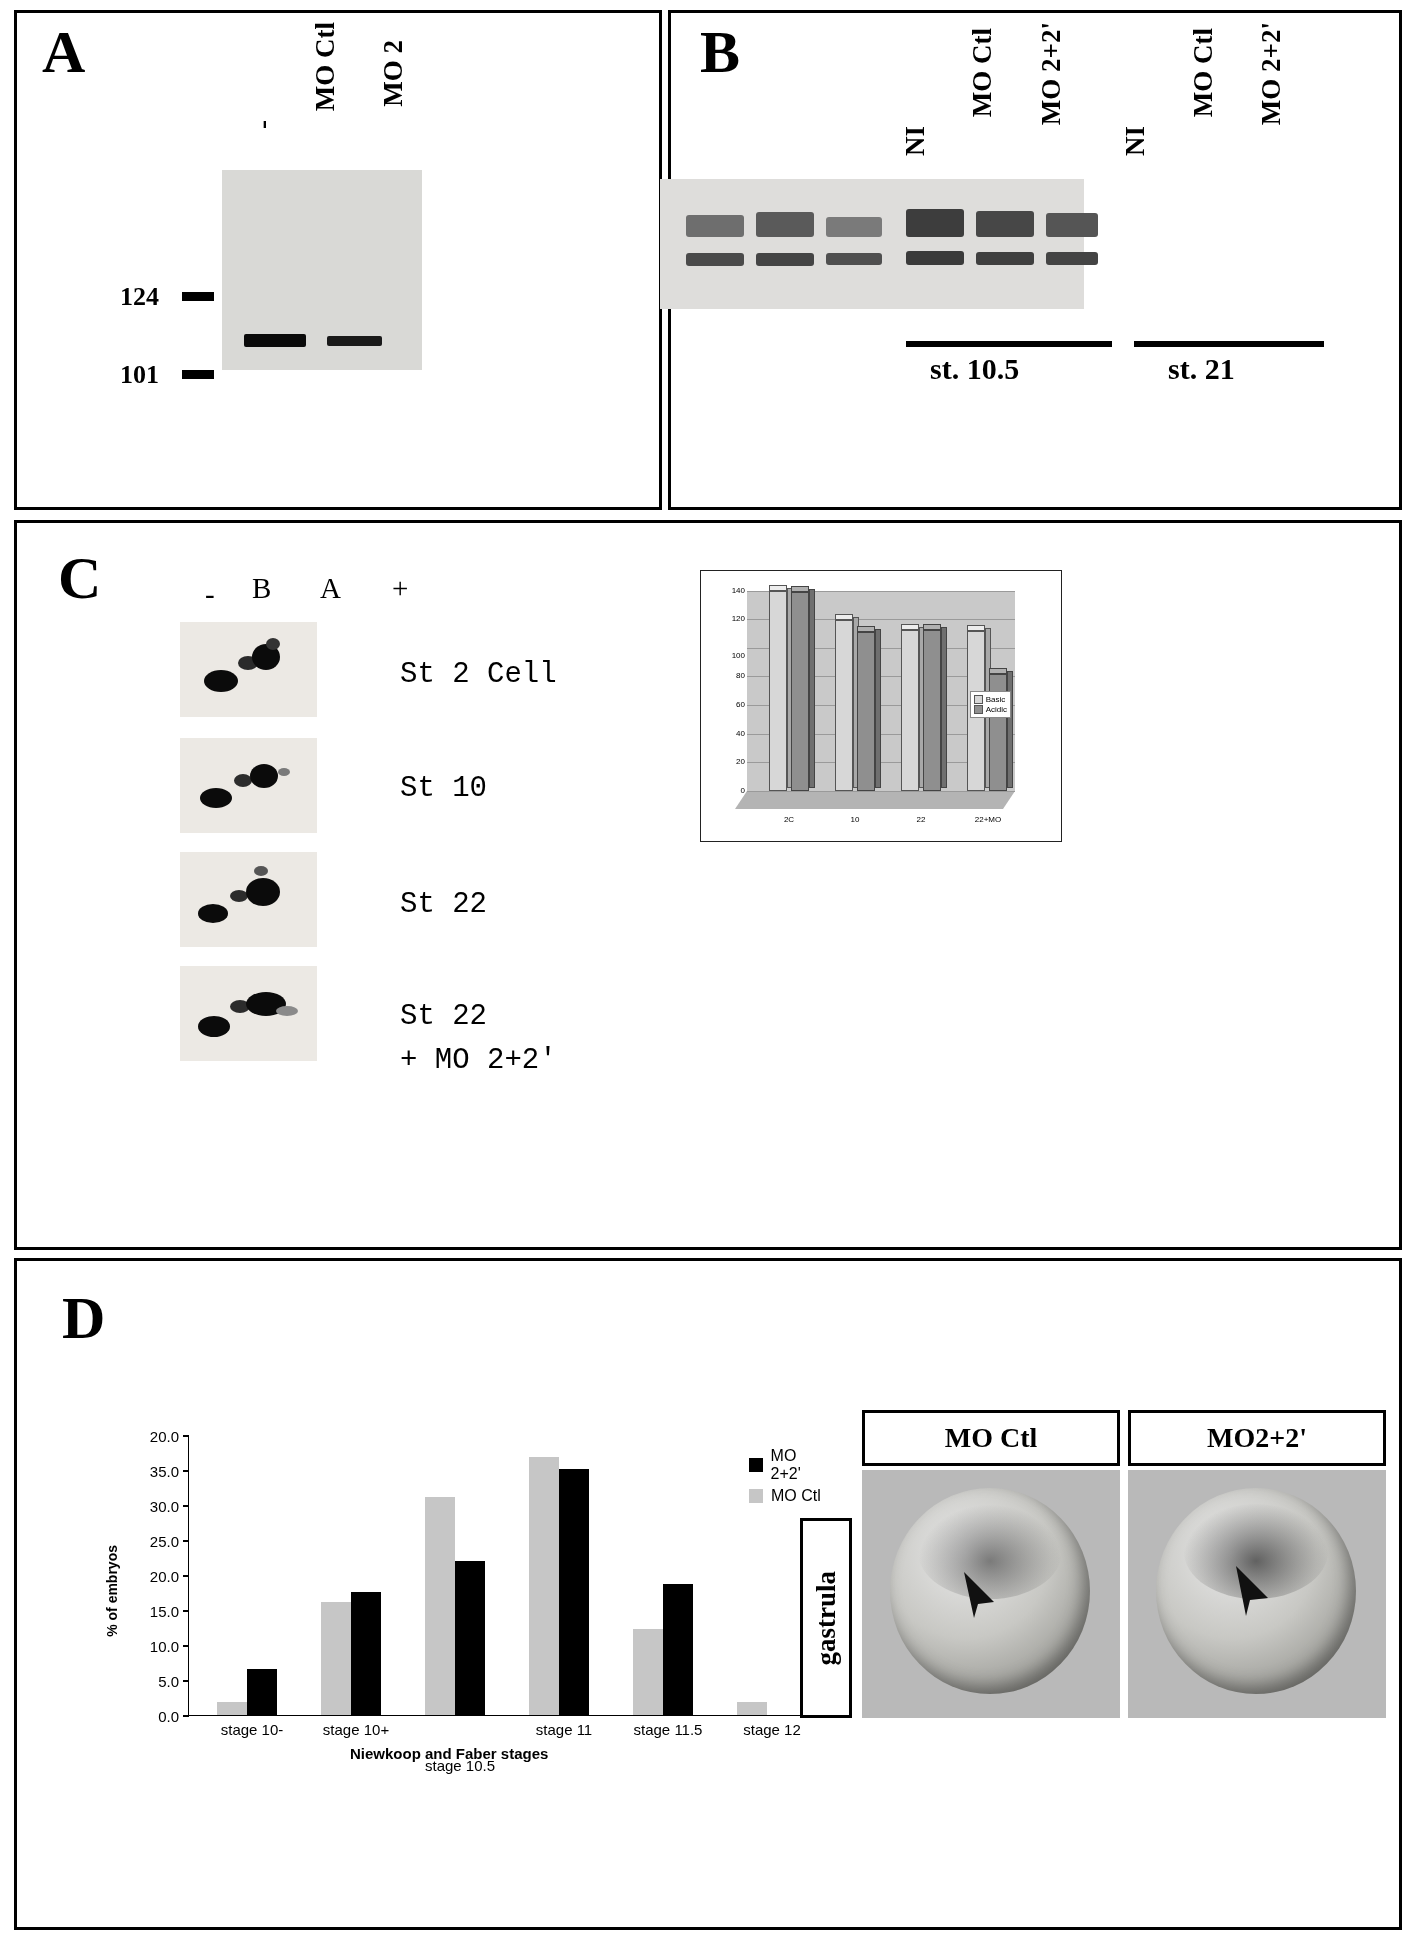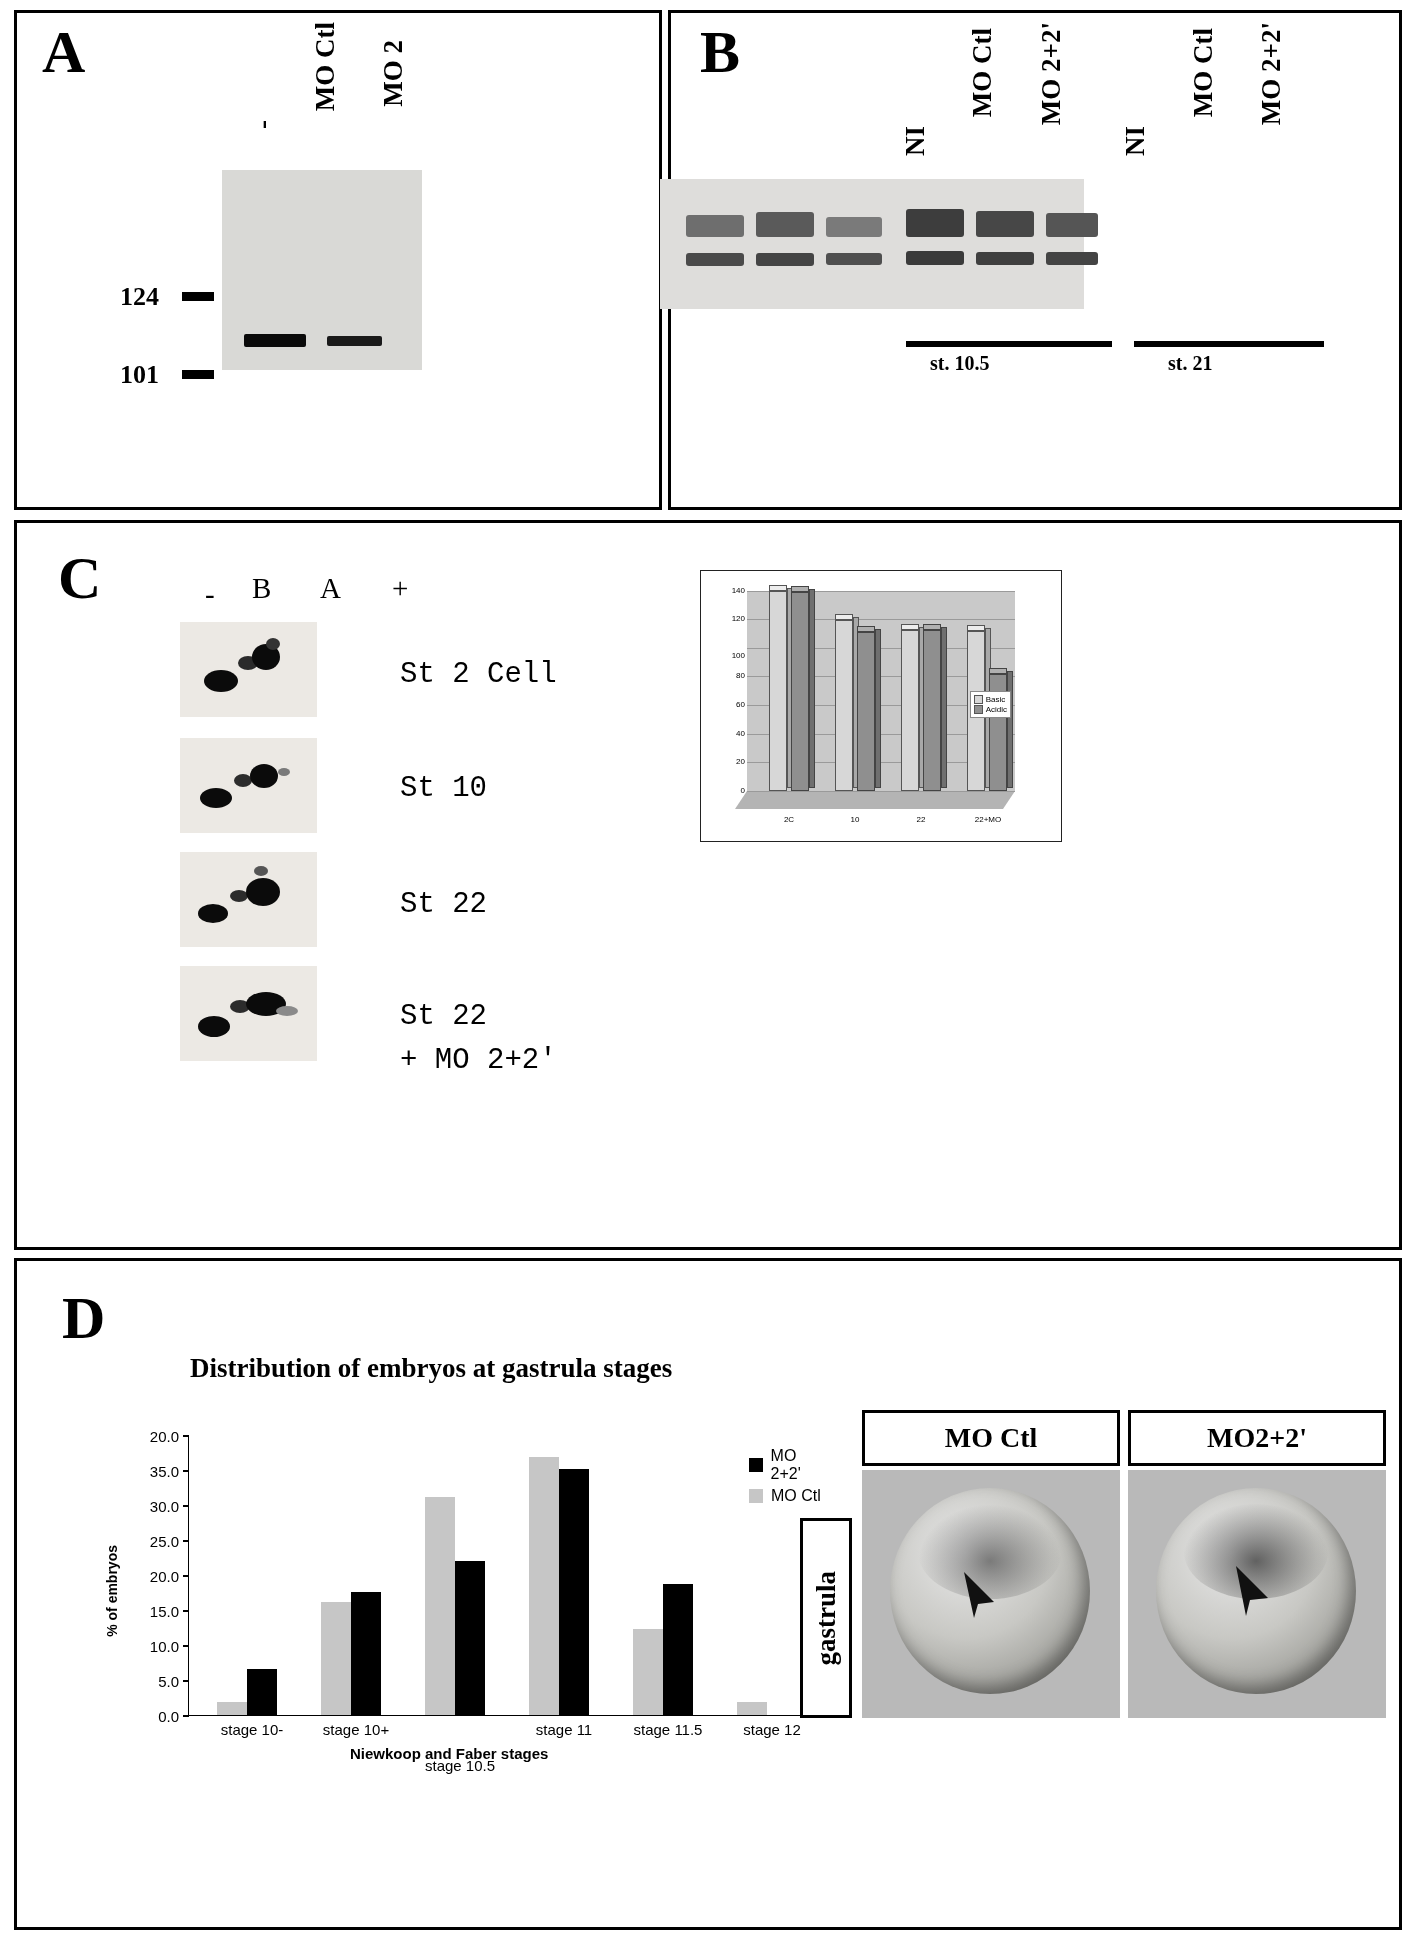--- a/index.html
+++ b/index.html
@@ -19,21 +19,21 @@
   .lane-label-v{writing-mode:vertical-rl;transform:rotate(180deg);font-weight:bold;font-size:27px;font-family:"Liberation Serif",serif;white-space:nowrap;}
   #a-blot{position:absolute;left:222px;top:170px;width:200px;height:200px;background:#d9d9d6;}
   #a-blot .band{position:absolute;background:#101010;border-radius:2px;}
   .mw-label{position:absolute;font-weight:bold;font-size:26px;font-family:"Liberation Serif",serif;}
   .mw-dash{position:absolute;width:32px;height:9px;background:#000;}
 
   
   #b-blot{position:absolute;left:660px;top:179px;width:424px;height:130px;background:#dedddb;}
   .b-band{position:absolute;border-radius:3px;}
   .b-underline{position:absolute;height:6px;background:#000;}
-  .b-stage{position:absolute;font-weight:bold;font-size:20px;font-family:"Liberation Serif",serif;}
+  .b-stage{position:absolute;font-weight:bold;font-size:30px;font-family:"Liberation Serif",serif;}
 
   
   .c-strip{position:absolute;left:180px;width:137px;height:95px;background:#ece9e4;}
   .c-spot{position:absolute;background:#0b0b0b;border-radius:50%;}
   .c-text{position:absolute;font-size:29px;font-family:Liberation Mono, monospace;}
   .c-top{position:absolute;font-size:29px;font-family:"Liberation Serif",serif;}
 
   
   #c-chart{position:absolute;left:700px;top:570px;width:360px;height:270px;border:1px solid #222;background:#fff;}
   #c-plot{position:absolute;left:24px;top:12px;width:292px;height:226px;}
@@ -246,21 +246,20 @@
             <span class="sw" style="background:#8f8f8f;"></span>
             <span>Acidic</span>
           </div>
       </div>
     </div>
   </div>
 
   <div class="panel" id="panelD"></div>
   <div class="panel-letter" style="left:62px;top:1288px;">D</div>
 
-  <div id="d-title">Distribution of embryos at gastrula stages</div>
 
   <div id="d-chart">
     <div id="d-ytitle">% of embryos</div>
     <div id="d-xtitle">Niewkoop and Faber stages</div>
 
     <div id="d-plot">
 
       <div class="d-ylab" style="left:-82px;top:273px;">0.0</div>
       <div class="d-ytickline" style="top:280px;"></div>
       <div class="d-ylab" style="left:-82px;top:238px;">5.0</div>

